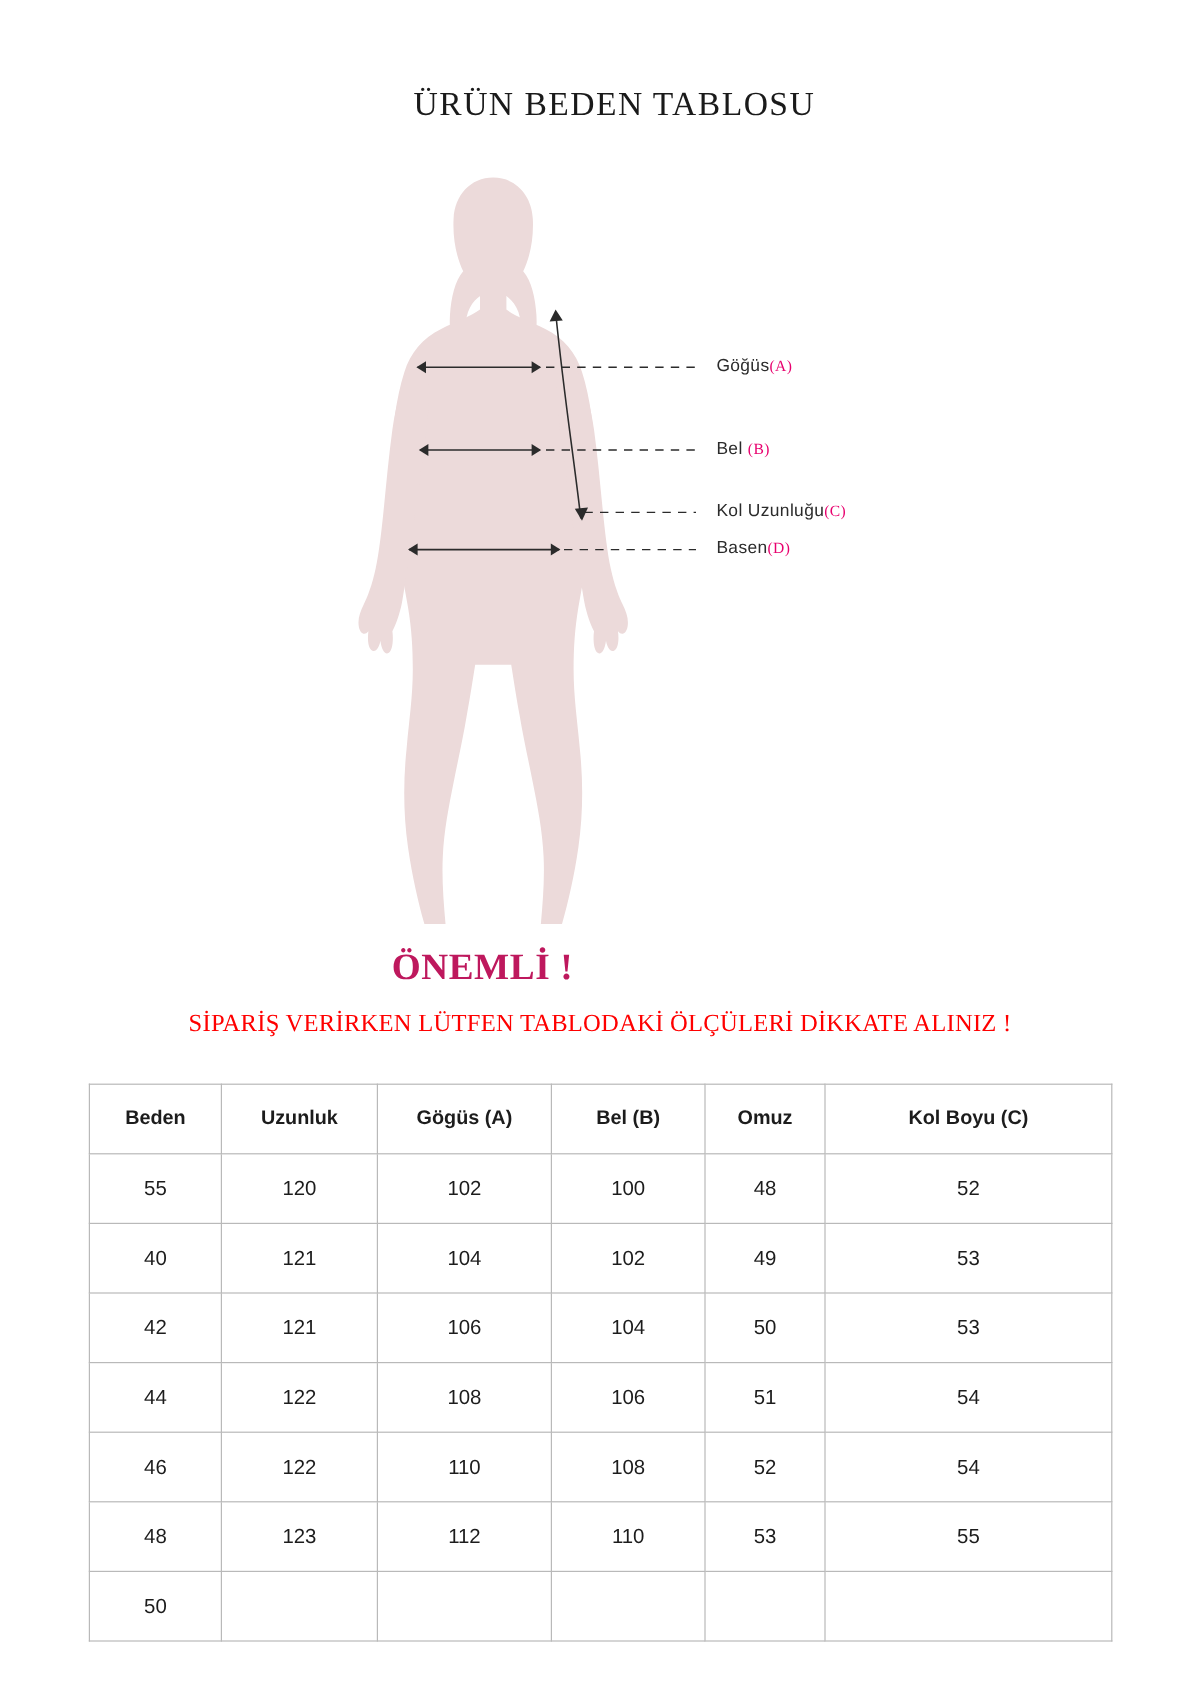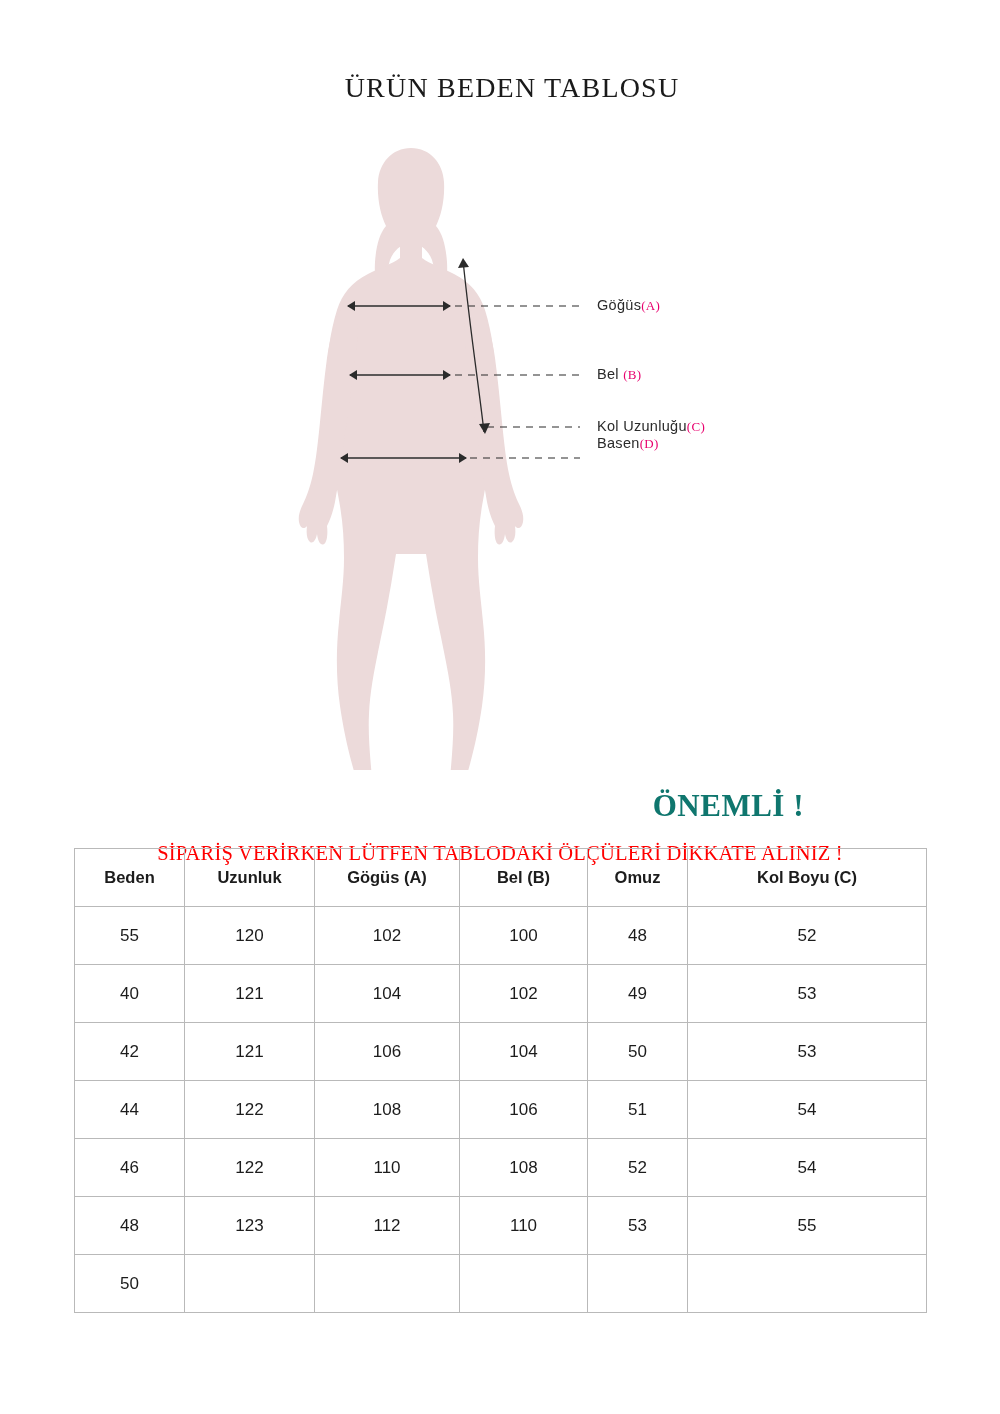--- a/index.html
+++ b/index.html
@@ -63,22 +63,22 @@
     font-size: 13px;
     font-family: "Liberation Serif", serif;
   }
 
   
   .important {
     position: absolute;
     left: 0;
     top: 788px;
     width: 804px;
-    text-align: right;
-    color: #0f766e;
+    text-align: center;
+    color: #be185d;
     font-family: "Liberation Serif", serif;
     font-weight: bold;
     font-size: 31px;
     letter-spacing: 0.5px;
   }
   .subnote {
     position: absolute;
     left: 0;
     top: 842px;
     width: 1000px;
@@ -87,21 +87,21 @@
     font-family: "Liberation Serif", serif;
     font-weight: normal;
     font-size: 20.5px;
     letter-spacing: 0.2px;
   }
 
   
   .size-table {
     position: absolute;
     left: 74px;
-    top: 848px;
+    top: 903px;
     width: 852px;
     border-collapse: collapse;
     table-layout: fixed;
     padding-left: 20px;
   }
   .size-table th,
   .size-table td {
     border: 1px solid #b9b9b9;
     height: 55px;
     text-align: center;
@@ -246,21 +246,21 @@
 
     <div class="fig-label" style="left:597px; top:167px;">
       <span>Göğüs</span><span class="tag">(A)</span>
     </div>
     <div class="fig-label" style="left:597px; top:236px;">
       <span>Bel </span><span class="tag">(B)</span>
     </div>
     <div class="fig-label" style="left:597px; top:288px;">
       <span>Kol Uzunluğu</span><span class="tag">(C)</span>
     </div>
-    <div class="fig-label" style="left:597px; top:305px;">
+    <div class="fig-label" style="left:597px; top:319px;">
       <span>Basen</span><span class="tag">(D)</span>
     </div>
   </div>
 
   <div class="important">ÖNEMLİ !</div>
   <div class="subnote">SİPARİŞ VERİRKEN LÜTFEN TABLODAKİ ÖLÇÜLERİ DİKKATE ALINIZ !</div>
 
   <table class="size-table">
     <colgroup>
       <col class="col-beden">

